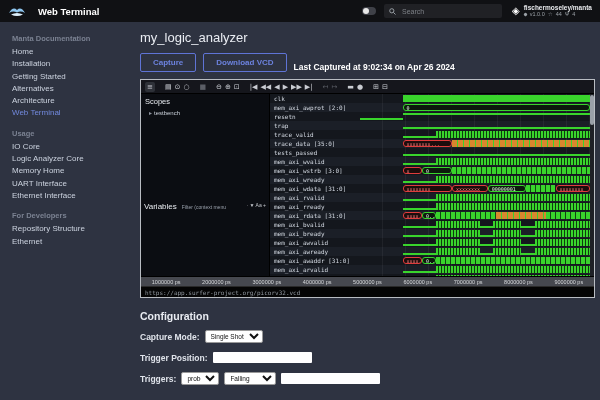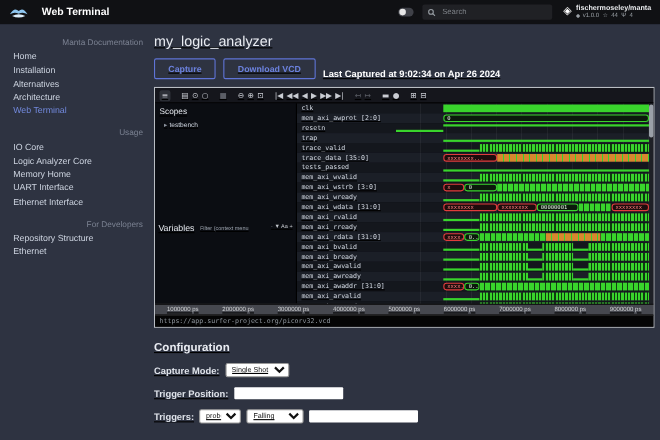--- a/index.html
+++ b/index.html
@@ -21,26 +21,26 @@
   .repo{display:flex;align-items:center;gap:4px;margin-left:2px;}
   .repo-gem{color:#fff;font-size:10px;line-height:10px;}
   .repo-col{display:flex;flex-direction:column;line-height:7px;}
   .repo-name{font-size:6.5px;font-weight:bold;color:#e8eaed;}
   .repo-stats{font-size:5.5px;color:#9aa0a6;display:flex;align-items:center;gap:3px;}
   .tag-shape{display:inline-block;width:3px;height:3px;background:#9aa0a6;border-radius:1px;transform:rotate(45deg);}
 
   
   .content{flex:1;display:flex;min-height:0;}
   .sidebar{width:130px;flex:0 0 130px;padding:12px 0 0 12px;box-sizing:border-box;}
-  .sb-section{font-size:7.5px;font-weight:normal;color:#7b8292;margin:9px 0 3px 0;text-align:right;}
+  .sb-section{font-size:7.5px;font-weight:bold;color:#7b8292;margin:9px 0 3px 0;}
   .sb-section:first-child{margin-top:0;}
   .sb-item{font-size:8px;color:#ccd3df;line-height:12.3px;cursor:pointer;white-space:nowrap;}
   .sb-item.active{color:#7289dd;}
 
-  .main{flex:1;padding:8px 5px 0 10px;min-width:0;box-sizing:border-box;text-decoration:underline;}
+  .main{flex:1;padding:8px 5px 0 10px;min-width:0;box-sizing:border-box;}
   .page-title{font-size:13px;color:#e9ecf2;font-weight:400;margin:0 0 8px 0;}
   .actions{display:flex;align-items:flex-end;gap:7px;margin-bottom:7px;}
   .btn{background:transparent;border:1px solid #5f74d6;color:#6c82de;font-size:8px;font-weight:bold;
     padding:4px 12px;border-radius:2px;cursor:pointer;font-family:"Liberation Sans",sans-serif;}
   .last-cap{font-size:8.5px;font-weight:bold;color:#fff;}
 
   
   .viewer{border:1px solid #b9bdc3;background:#0d0f14;height:219px;display:flex;flex-direction:column;box-sizing:border-box;}
   .toolbar{height:13px;flex:0 0 13px;background:#15161c;display:flex;align-items:center;padding:0 4px;gap:3px;border-bottom:1px solid #000;}
   .tb-ic{font-size:7px;line-height:10px;color:#c9ccd2;font-family:"DejaVu Sans",sans-serif;}
@@ -136,20 +136,21 @@
       </span>
     </span>
   </div>
 
   <div class="content">
 
     <nav class="sidebar" id="sidebar">
         <div class="sb-section">Manta Documentation</div>
         <div class="sb-item">Home</div>
         <div class="sb-item">Installation</div>
+        <div class="sb-item">Getting Started</div>
         <div class="sb-item">Alternatives</div>
         <div class="sb-item">Architecture</div>
         <div class="sb-item active">Web Terminal</div>
         <div class="sb-section">Usage</div>
         <div class="sb-item">IO Core</div>
         <div class="sb-item">Logic Analyzer Core</div>
         <div class="sb-item">Memory Home</div>
         <div class="sb-item">UART Interface</div>
         <div class="sb-item">Ethernet Interface</div>
         <div class="sb-section">For Developers</div>

